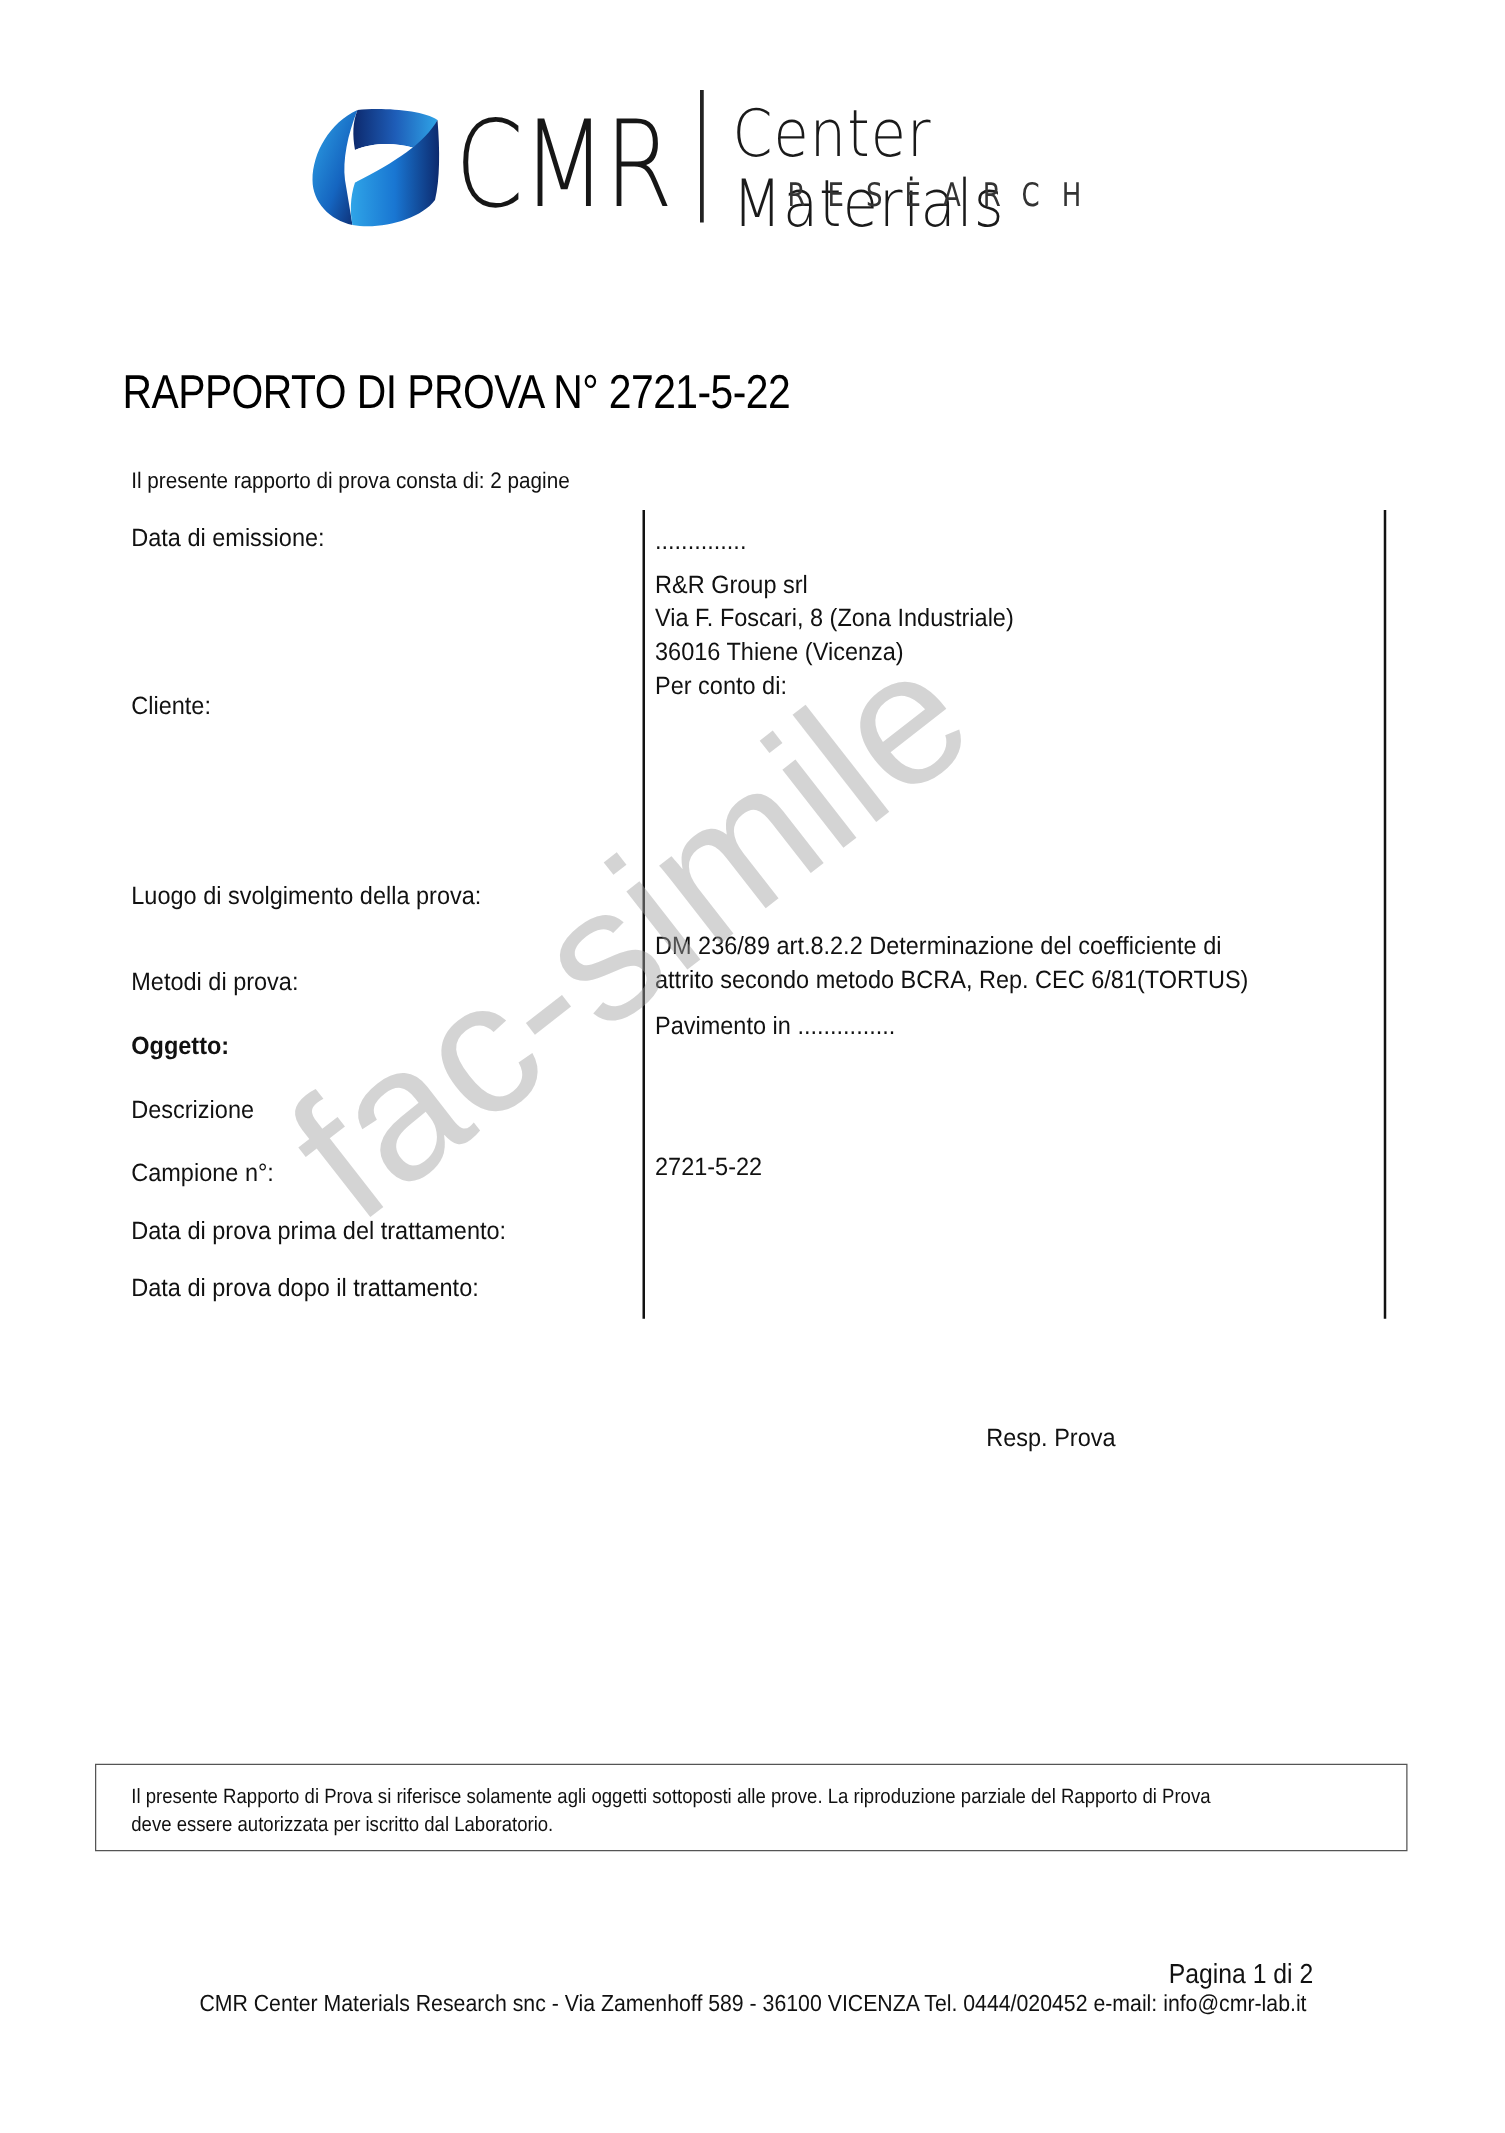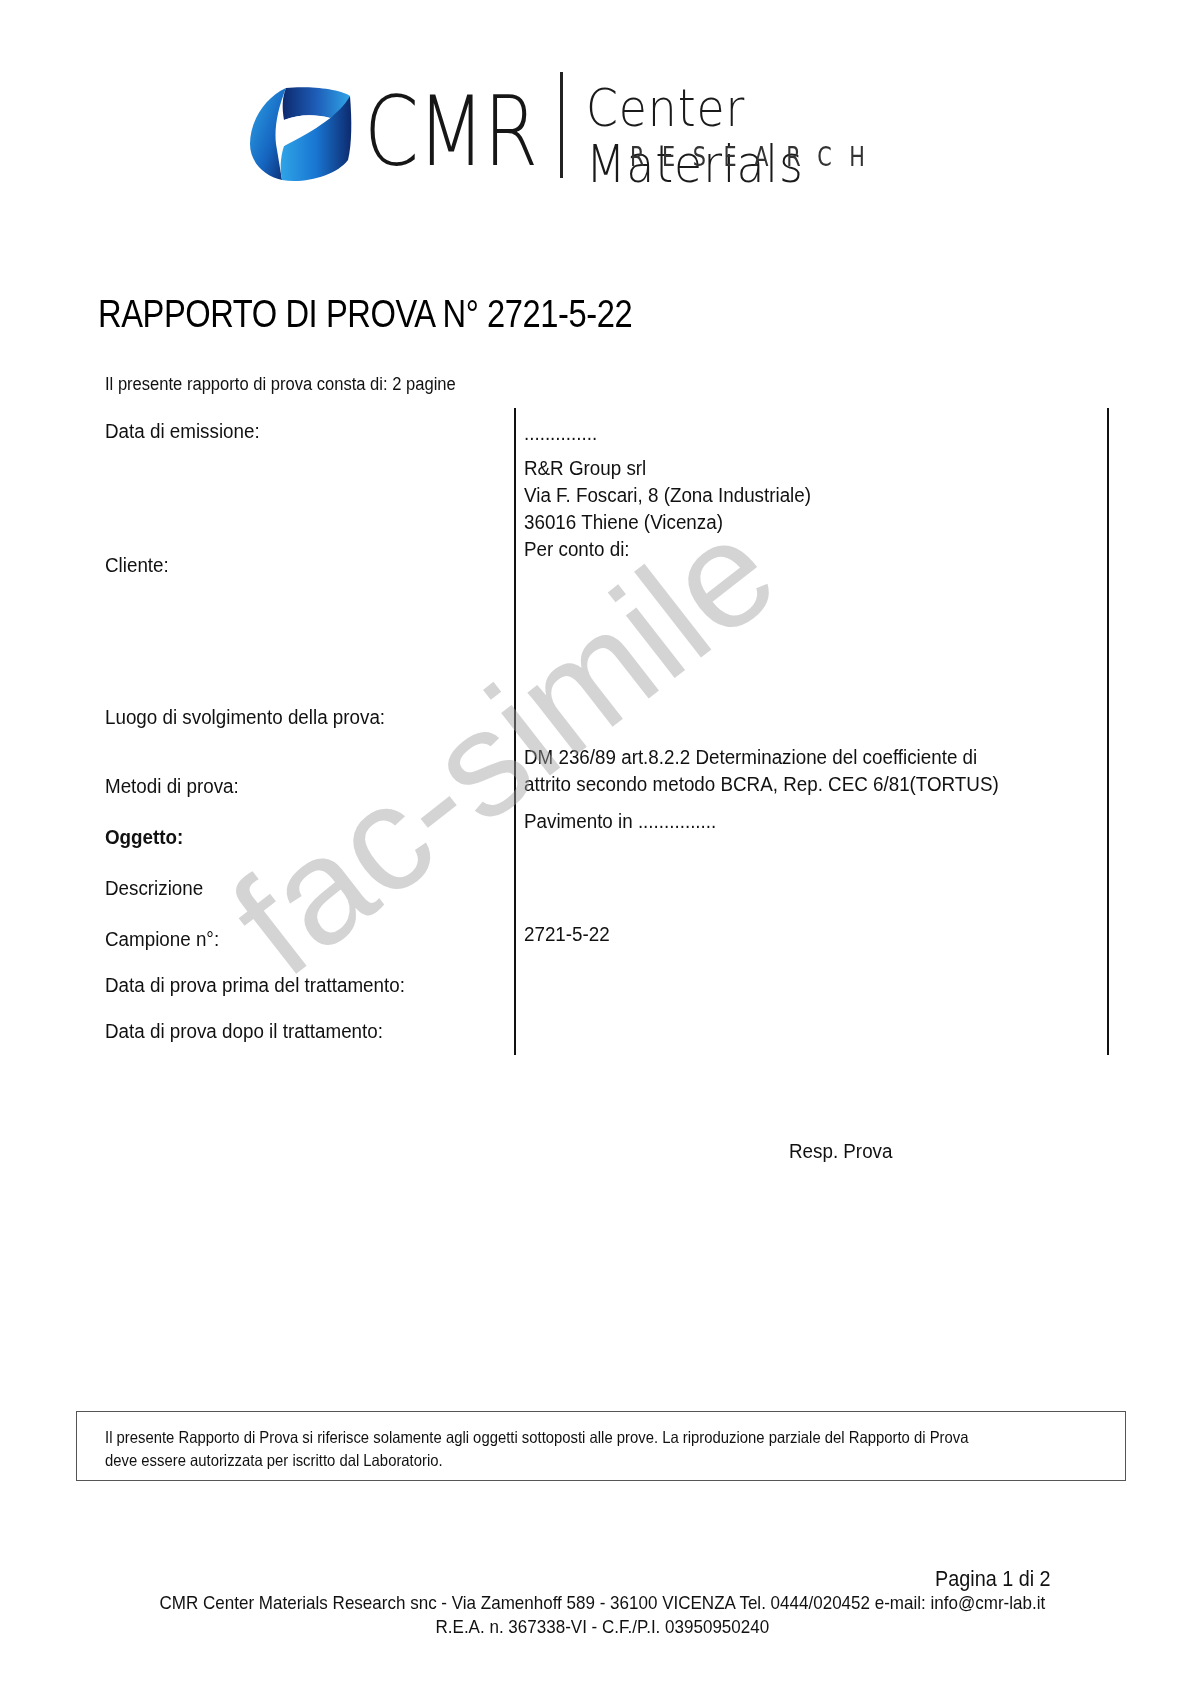--- a/index.html
+++ b/index.html
@@ -130,14 +130,13 @@
 
   <div class="disclaimer">
     <div class="disclaimer-text">
       <div>Il presente Rapporto di Prova si riferisce solamente agli oggetti sottoposti alle prove. La riproduzione parziale del Rapporto di Prova</div>
       <div>deve essere autorizzata per iscritto dal Laboratorio.</div>
     </div>
   </div>
 
   <div class="footer-page">Pagina 1 di 2</div>
   <div class="footer-line1"><span>CMR Center Materials Research snc - Via Zamenhoff 589 - 36100 VICENZA Tel. 0444/020452  e-mail: info@cmr-lab.it</span></div>
-  <div class="footer-line2"><span>R.E.A. n. 367338-VI - C.F./P.I. 03950950240</span></div>
 </div>
 
 </body></html>

